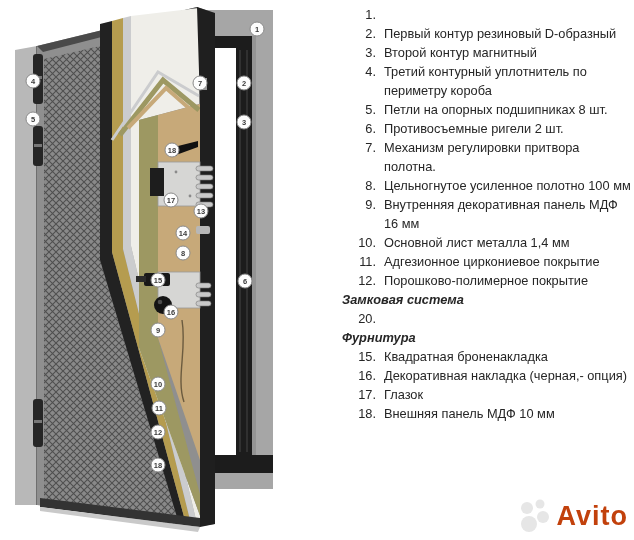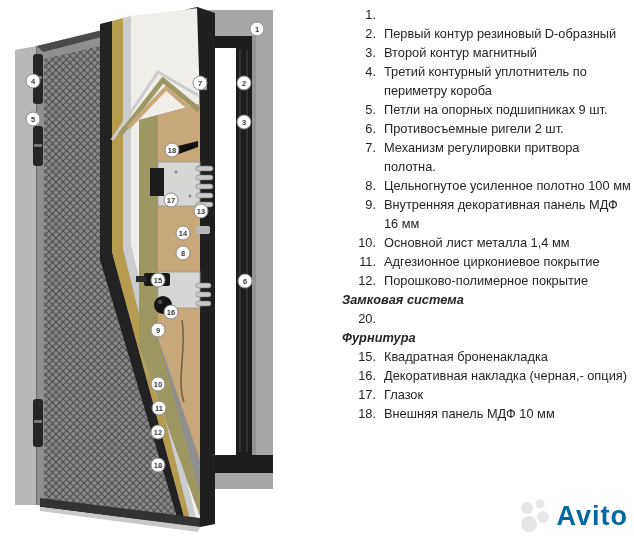--- a/index.html
+++ b/index.html
@@ -14,21 +14,21 @@
   }
   .row{display:flex;align-items:flex-start;}
   .num{width:42px;flex:0 0 42px;text-align:right;padding-right:8px;box-sizing:border-box;}
   .txt{flex:1;}
   .heading{font-weight:bold;font-style:italic;}
   #watermark{
     position:absolute;right:6px;bottom:6px;display:flex;align-items:center;
     color:#e3e3e3;font-weight:bold;font-size:27px;letter-spacing:1px;
   }
   #watermark svg{margin-right:4px;}
-  .wm-text{color:#0369a1;}
+  .wm-text{color:#c2410c;}
 </style>
 </head>
 <body>
 
 <div id="stage">
 
   <svg id="door-svg" width="350" height="540" viewBox="0 0 350 540">
     <defs>
       <pattern id="hatch" width="7" height="7" patternUnits="userSpaceOnUse">
         <rect width="7" height="7" fill="#898989"></rect>
@@ -173,21 +173,21 @@
       <div class="row">
         <div class="num">3.</div>
         <div class="txt">Второй контур магнитный</div>
       </div>
       <div class="row">
         <div class="num">4.</div>
         <div class="txt">Третий контурный уплотнитель по периметру короба</div>
       </div>
       <div class="row">
         <div class="num">5.</div>
-        <div class="txt">Петли на опорных подшипниках 9 шт.</div>
+        <div class="txt">Петли на опорных подшипниках 8 шт.</div>
       </div>
       <div class="row">
         <div class="num">6.</div>
         <div class="txt">Противосъемные ригели 2 шт.</div>
       </div>
       <div class="row">
         <div class="num">7.</div>
         <div class="txt">Механизм регулировки притвора полотна.</div>
       </div>
       <div class="row">

